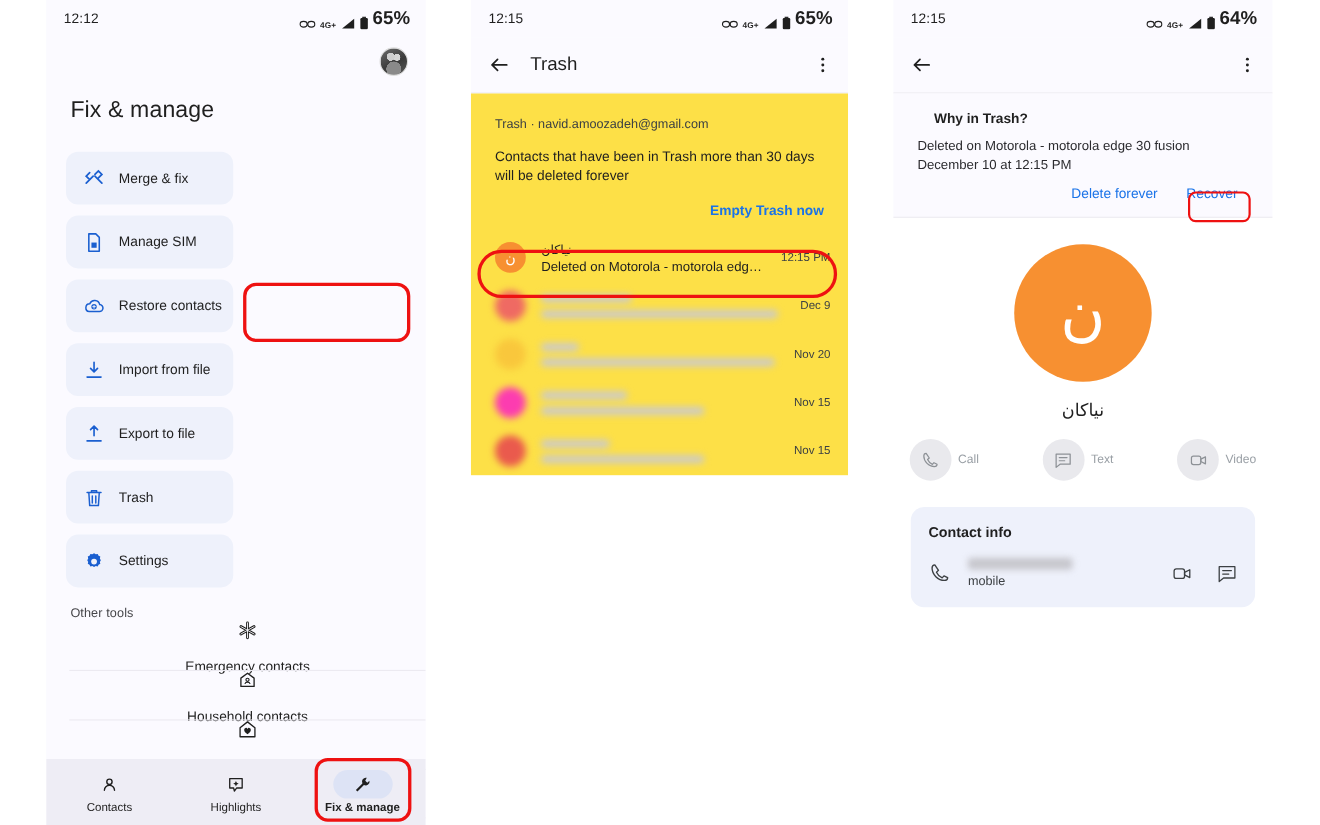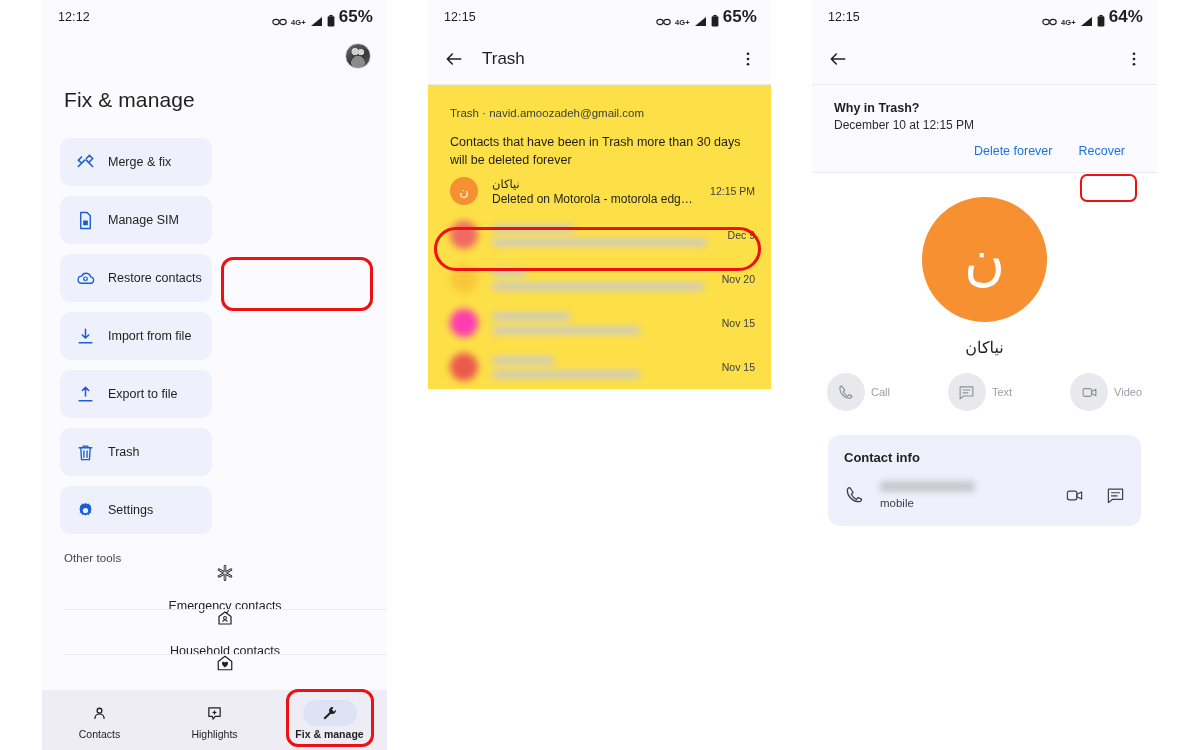--- a/index.html
+++ b/index.html
@@ -90,21 +90,21 @@
   .c-avatar { width: 28px; height: 28px; border-radius: 50%; flex: 0 0 28px; display: flex; align-items: center; justify-content: center; color: #fff; font-size: 13px; }
   .c-text { flex: 1; min-width: 0; }
   .c-name { font-size: 11.5px; color: #1f1f1f; direction: rtl; text-align: left; }
   .c-sub { font-size: 12px; color: #1f1f1f; white-space: nowrap; overflow: hidden; text-overflow: ellipsis; margin-top: 1px; }
   .c-date { font-size: 10.5px; color: #3c4043; flex: 0 0 auto; }
   .blurred { filter: blur(3.6px); }
   .skel { height: 7px; border-radius: 3px; background: #c9c9cf; }
 
   
   .why-card { background: #fbfaff; padding: 16px 20px 10px 22px; }
-  .why-title { font-size: 12.5px; font-weight: bold; color: #1f1f1f; }
+  .why-title { font-size: 12.5px; font-weight: bold; color: #1f1f1f; margin-left: 15px; }
   .why-line { font-size: 12px; color: #2b2b2f; margin-top: 9px; line-height: 1.35; }
   .why-actions { display: flex; justify-content: flex-end; gap: 26px; padding: 11px 12px 4px 0; font-size: 12.5px; color: #1a73e8; }
   .p3-body { background: #ffffff; }
   .big-avatar {
     width: 125px; height: 125px; border-radius: 50%; background: #f79031;
     margin: 24px auto 0; display: flex; align-items: center; justify-content: center;
     color: #fff; font-size: 56px; line-height: 1;
   }
   .big-name { text-align: center; font-size: 16px; color: #1f1f1f; margin-top: 16px; direction: rtl; }
   .qa-row { display: flex; justify-content: center; gap: 58px; margin-top: 16px; }
@@ -303,20 +303,21 @@
         <circle cx="12" cy="5" r="1.8" fill="#1f1f1f"></circle>
           <circle cx="12" cy="12" r="1.8" fill="#1f1f1f"></circle>
           <circle cx="12" cy="19" r="1.8" fill="#1f1f1f"></circle>
       </svg>
     </div>
     <div class="appbar-sep"></div>
 
     <div class="p2-body">
       <div class="trash-meta">Trash · navid.amoozadeh@gmail.com</div>
       <div class="trash-desc">Contacts that have been in Trash more than 30 days will be deleted forever</div>
+      <div class="empty-trash">Empty Trash now</div>
 
       <div>
 
         <div class="contact-row">
           <div class="c-avatar" style="background:#f79031;">
             <span>ن</span>
           </div>
           <div class="c-text">
             <div class="c-name">نیاکان</div>
             <div class="c-sub">Deleted on Motorola - motorola edge 30 f...</div>
@@ -394,20 +395,21 @@
       <svg width="18" height="18" viewBox="0 0 24 24">
         <circle cx="12" cy="5" r="1.8" fill="#1f1f1f"></circle>
           <circle cx="12" cy="12" r="1.8" fill="#1f1f1f"></circle>
           <circle cx="12" cy="19" r="1.8" fill="#1f1f1f"></circle>
       </svg>
     </div>
     <div class="appbar-sep"></div>
 
     <div class="why-card">
       <div class="why-title">Why in Trash?</div>
+      <div class="why-line">Deleted on Motorola - motorola edge 30 fusion</div>
       <div class="why-line" style="margin-top:2px;">December 10 at 12:15 PM</div>
       <div class="why-actions">
         <span>Delete forever</span>
         <span>Recover</span>
       </div>
     </div>
     <div class="appbar-sep"></div>
 
     <div class="p3-body">
       <div class="big-avatar">

